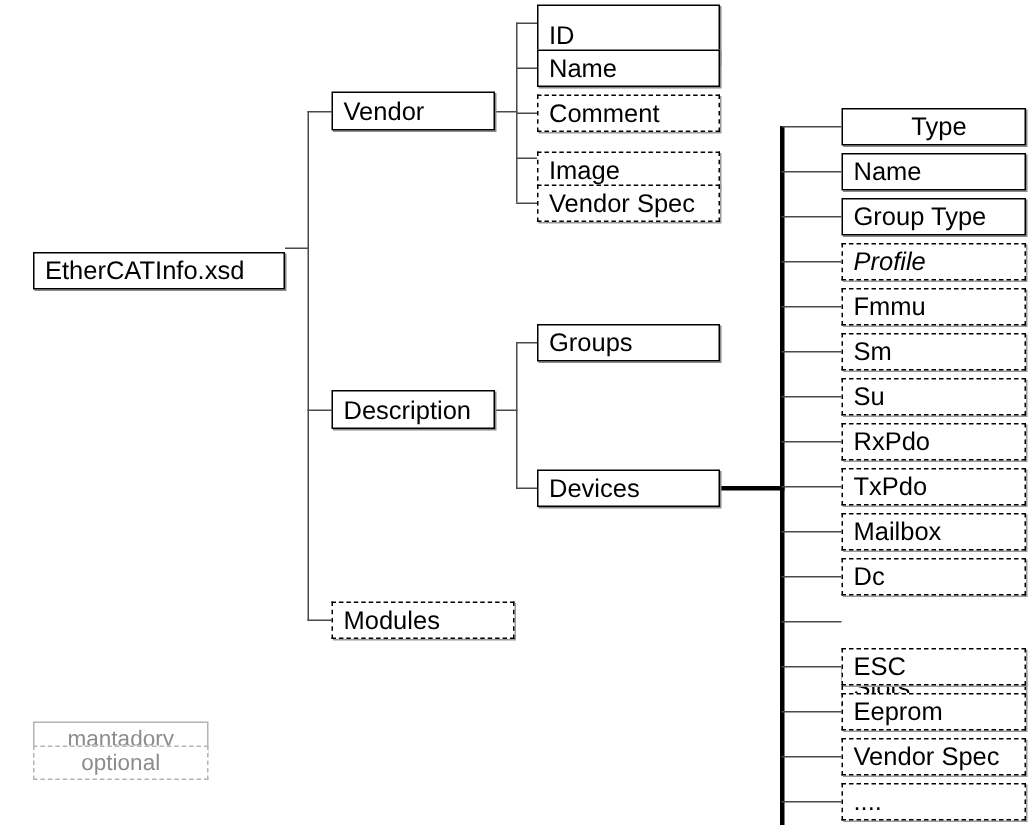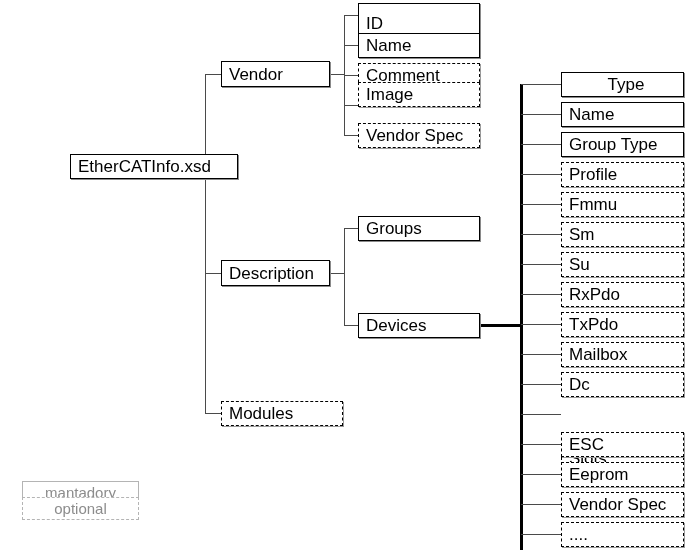--- a/index.html
+++ b/index.html
@@ -104,21 +104,21 @@
   <div class="ln h" style="left:521px; top:294px; width:40px;"></div>
   <div class="ln h" style="left:521px; top:324px; width:40px;"></div>
   <div class="ln h" style="left:521px; top:354px; width:40px;"></div>
   <div class="ln h" style="left:521px; top:384px; width:40px;"></div>
   <div class="ln h" style="left:521px; top:414px; width:40px;"></div>
   <div class="ln h" style="left:521px; top:444px; width:40px;"></div>
   <div class="ln h" style="left:521px; top:474px; width:40px;"></div>
   <div class="ln h" style="left:521px; top:504px; width:40px;"></div>
   <div class="ln h" style="left:521px; top:534px; width:40px;"></div>
 
-  <div class="node solid" style="left:22px; top:154px; width:168px; height:25px;margin-left:48px;">
+  <div class="node solid" style="left:22px; top:168px; width:168px; height:25px;">
     <span>EtherCATInfo.xsd</span>
   </div>
 
   <div class="node solid" style="left:221px; top:61px; width:109px; height:26px;">
     <span>Vendor</span>
   </div>
   <div class="node solid" style="left:221px; top:260px; width:109px; height:26px;">
     <span>Description</span>
   </div>
   <div class="node dashed" style="left:221px; top:401px; width:122px; height:25px;">
@@ -127,21 +127,21 @@
 
   <div class="node solid" style="left:358px; top:3px;   width:122px; height:40px;">
     <span>ID</span>
   </div>
   <div class="node solid" style="left:358px; top:33px;  width:122px; height:25px;">
     <span>Name</span>
   </div>
   <div class="node dashed" style="left:358px; top:63px;  width:122px; height:25px;">
     <span>Comment</span>
   </div>
-  <div class="node dashed" style="left:358px; top:82px;  width:122px; height:25px;text-align:center;">
+  <div class="node dashed" style="left:358px; top:101px;  width:122px; height:25px;text-align:center;">
     <span>Image</span>
   </div>
   <div class="node dashed" style="left:358px; top:123px; width:122px; height:25px;">
     <span>Vendor Spec</span>
   </div>
 
   <div class="node solid" style="left:358px; top:216px; width:122px; height:25px;">
     <span>Groups</span>
   </div>
   <div class="node solid" style="left:358px; top:313px; width:122px; height:25px;">
@@ -150,21 +150,21 @@
 
   <div class="node solid" style="left:561px; top:72px;  width:123px; height:25px;justify-content:center;">
     <span>Type</span>
   </div>
   <div class="node solid" style="left:561px; top:102px; width:123px; height:25px;">
     <span>Name</span>
   </div>
   <div class="node solid" style="left:561px; top:132px; width:123px; height:25px;">
     <span>Group Type</span>
   </div>
-  <div class="node dashed" style="left:561px; top:162px; width:123px; height:25px;">
+  <div class="node dashed" style="left:561px; top:162px; width:123px; height:25px;font-style:italic;">
     <span>Profile</span>
   </div>
   <div class="node dashed" style="left:561px; top:192px; width:123px; height:25px;">
     <span>Fmmu</span>
   </div>
   <div class="node dashed" style="left:561px; top:222px; width:123px; height:25px;">
     <span>Sm</span>
   </div>
   <div class="node dashed" style="left:561px; top:252px; width:123px; height:25px;">
     <span>Su</span>

